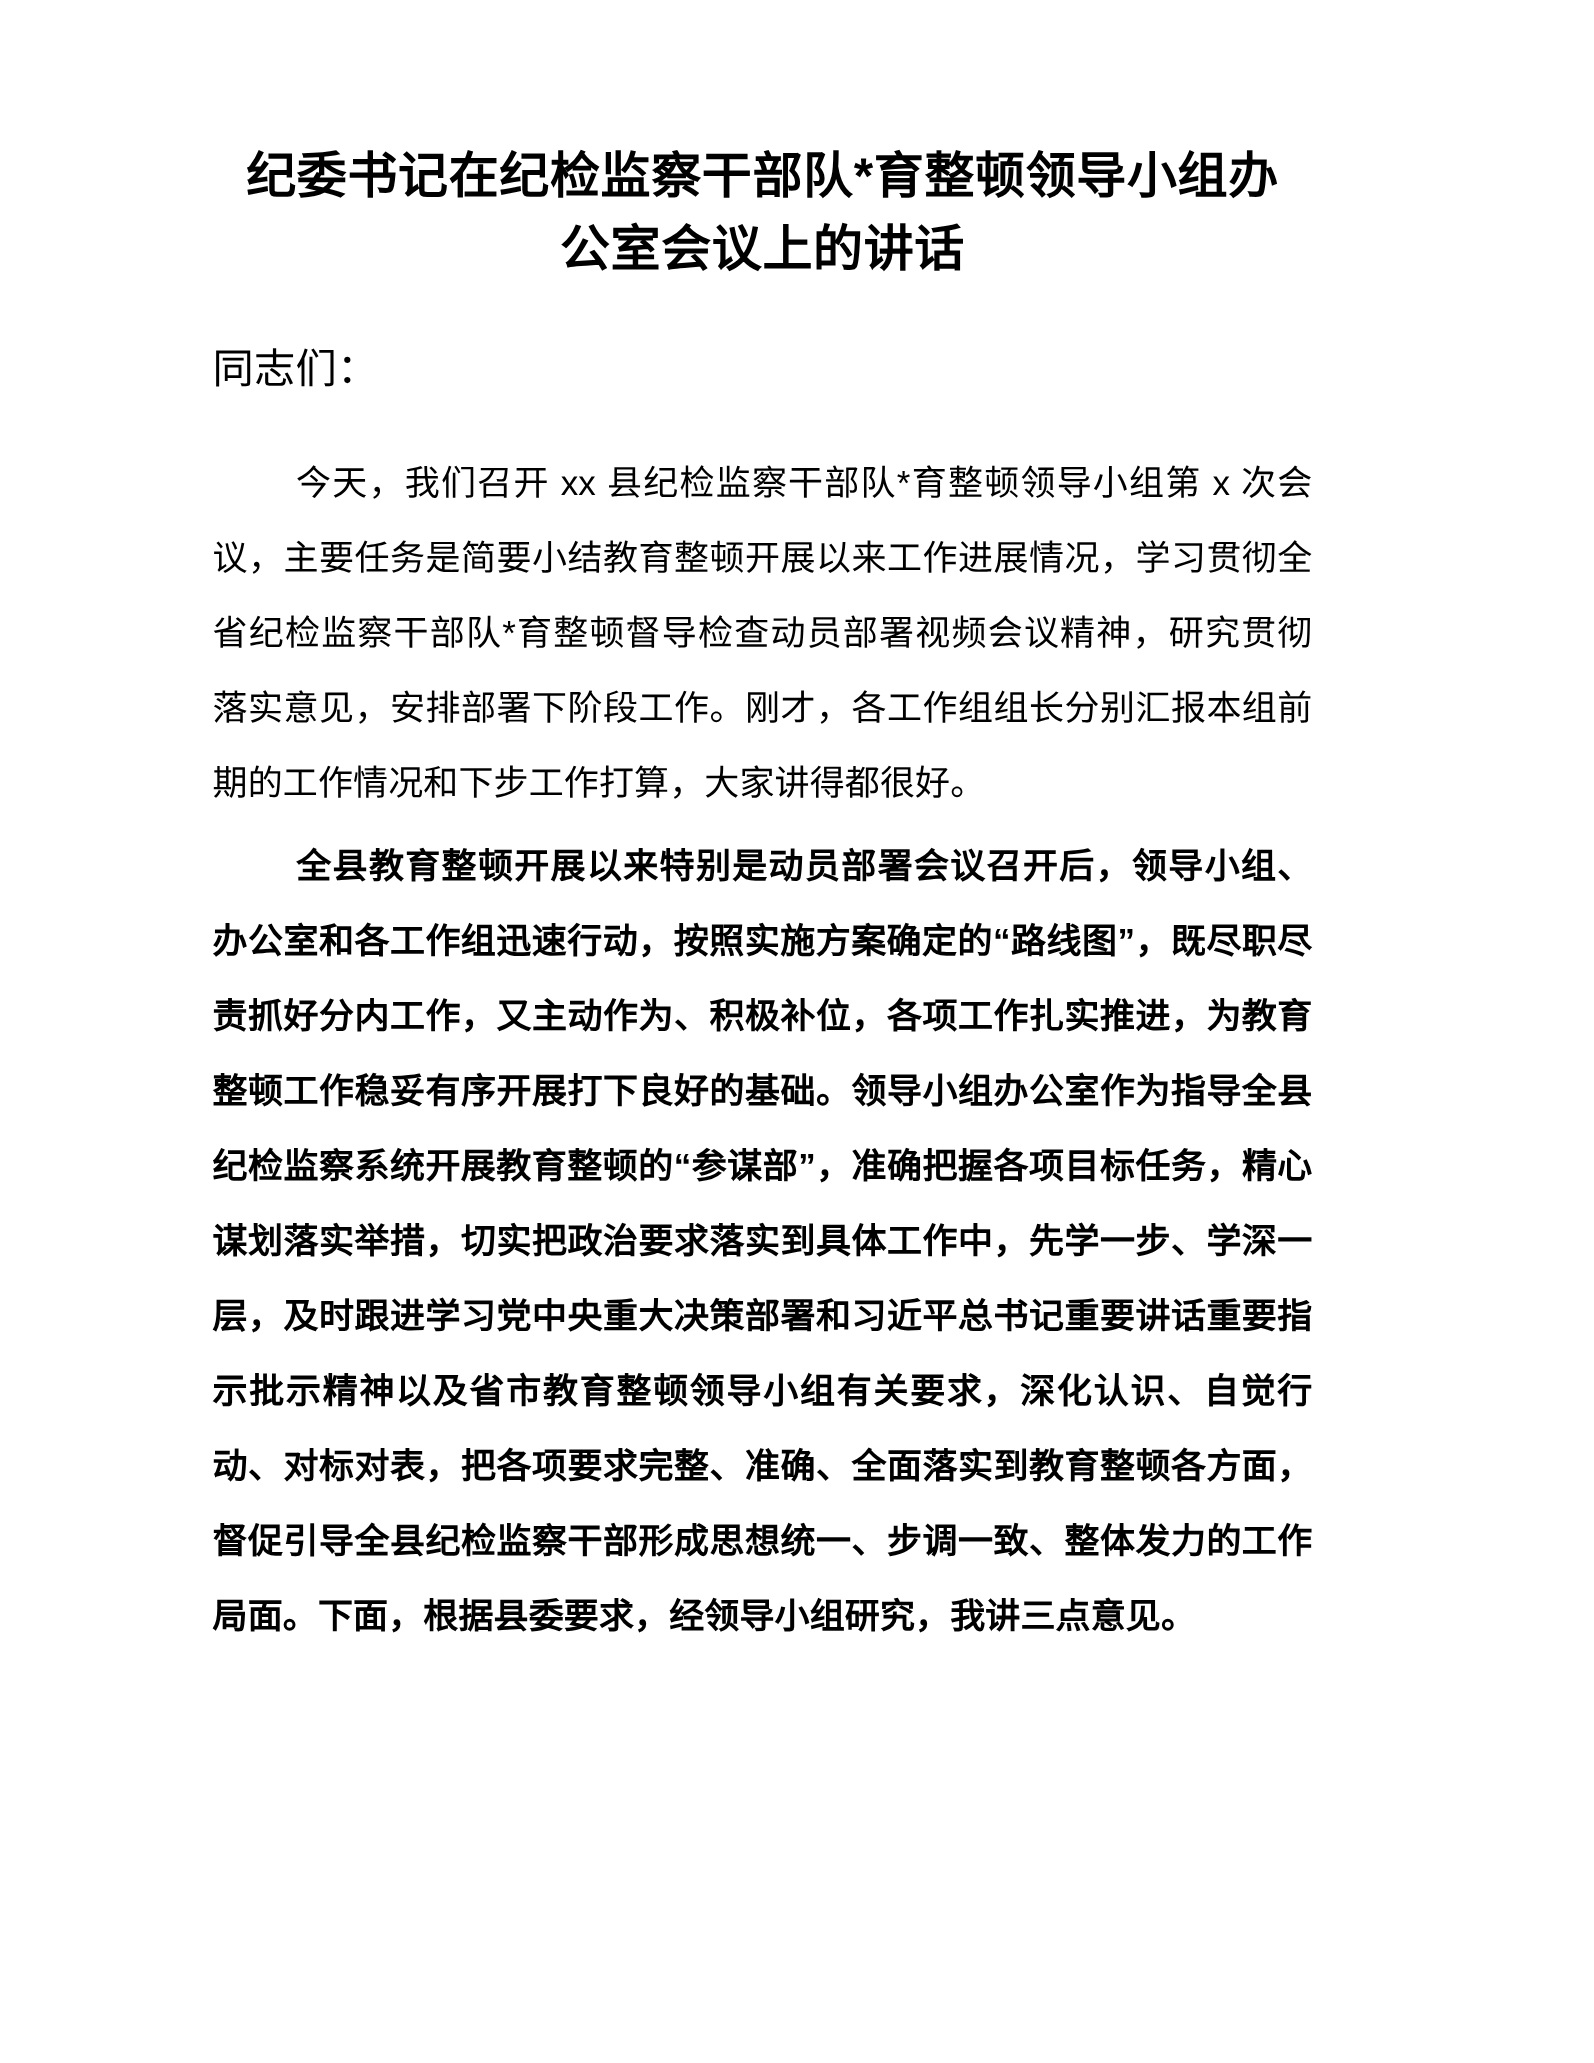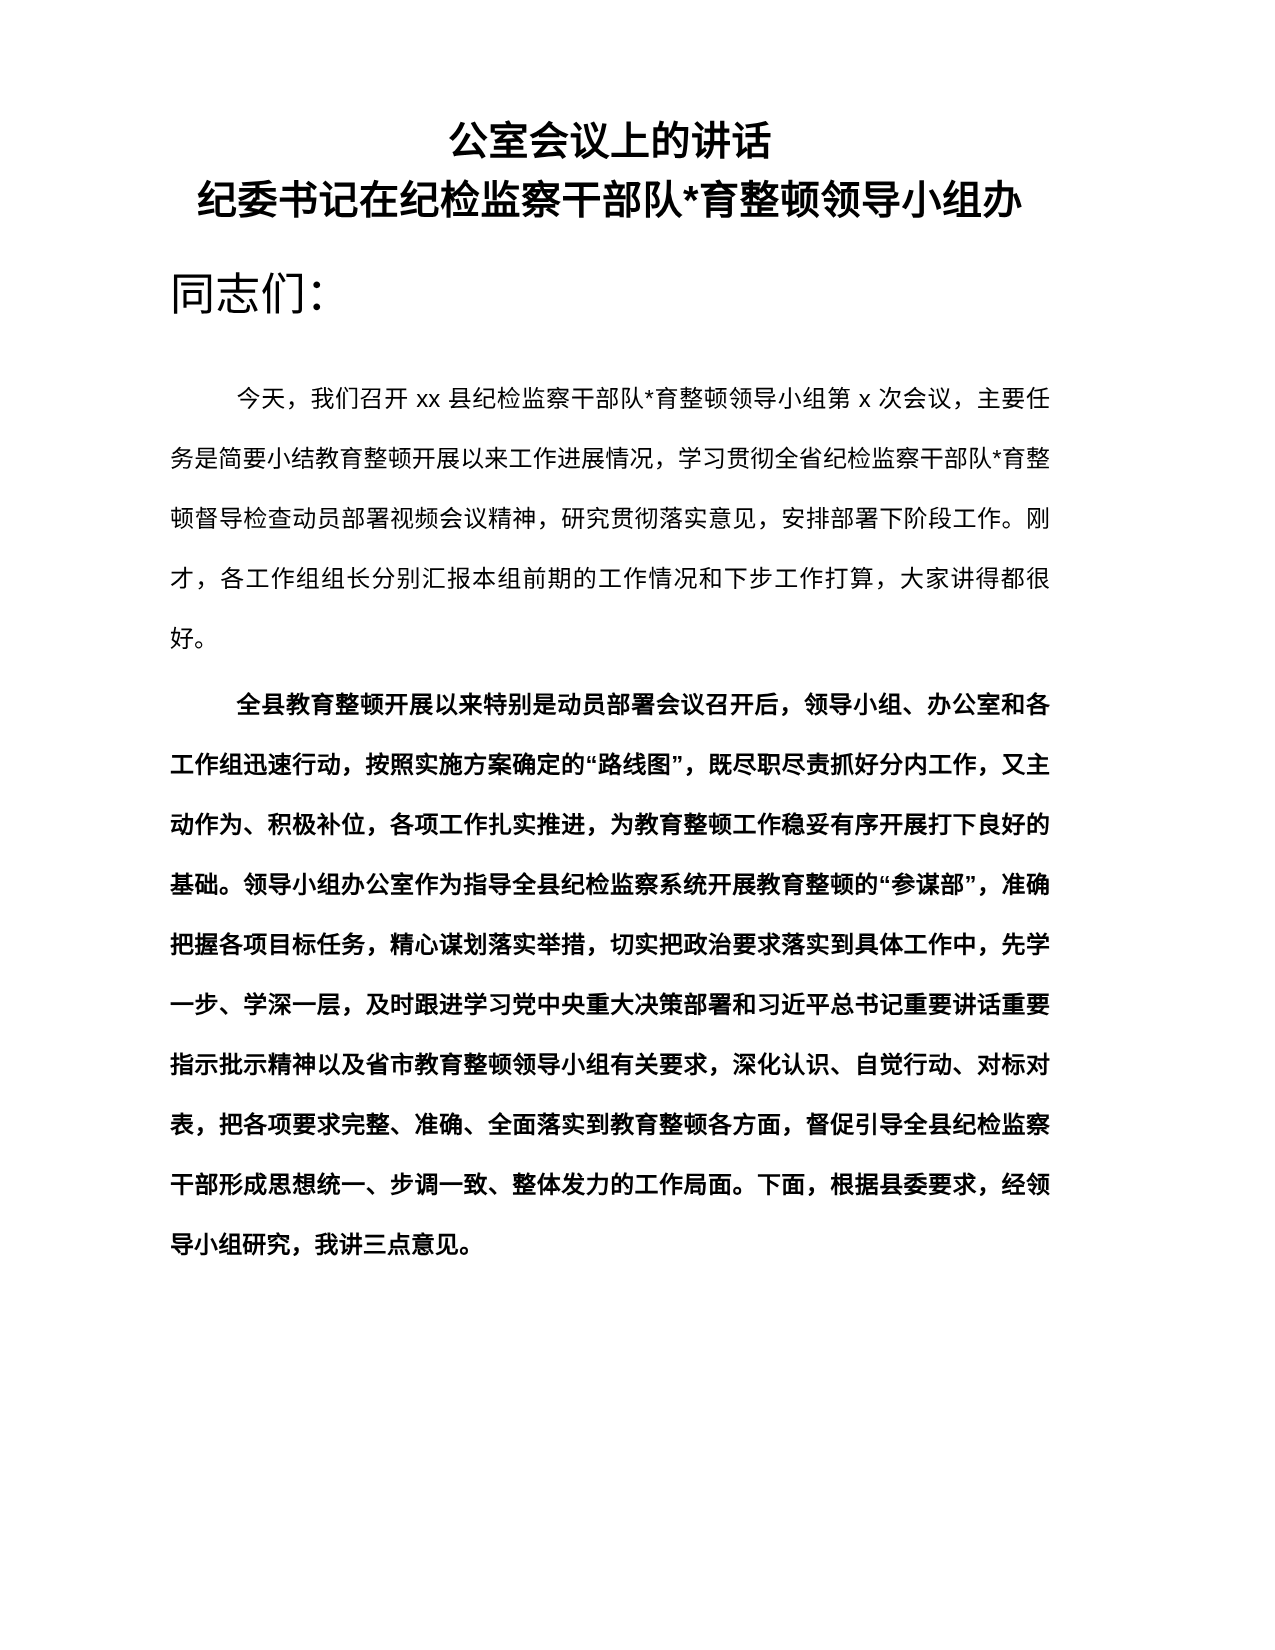--- a/index.html
+++ b/index.html
@@ -37,29 +37,29 @@
     letter-spacing: 0.5px;
     margin: 0 0 0 0;
     color: #000000;
   }
 
   .doc-title .title-line {
     display: block;
   }
 
   .salutation {
-    font-size: 45px;
+    font-size: 33px;
     line-height: 58px;
     margin-top: 36px;
     text-align: left;
     letter-spacing: 0.2px;
   }
 
   .para {
-    font-size: 24px;
+    font-size: 28px;
     line-height: 60px;
     text-align: justify;
     text-justify: inter-ideograph;
     text-align-last: left;
     margin: 0;
     letter-spacing: 0.1px;
     word-break: break-all;
   }
 
   .para + .para {
@@ -76,22 +76,22 @@
     margin-top: 12px;
   }
 </style>
 </head>
 <body>
 
 <div class="page">
   <div class="content">
 
     <h1 class="doc-title">
+      <span class="title-line">纪委书记在纪检监察干部队*育整顿领导小组办</span>
       <span class="title-line">公室会议上的讲话</span>
-      <span class="title-line">纪委书记在纪检监察干部队*育整顿领导小组办</span>
     </h1>
 
     <p class="salutation">同志们：</p>
 
     <p class="para p-first"><span class="indent"></span><span>今天，我们召开 xx 县纪检监察干部队*育整顿领导小组第 x 次会议，主要任务是简要小结教育整顿开展以来工作进展情况，学习贯彻全省纪检监察干部队*育整顿督导检查动员部署视频会议精神，研究贯彻落实意见，安排部署下阶段工作。刚才，各工作组组长分别汇报本组前期的工作情况和下步工作打算，大家讲得都很好。</span></p>
 
     <p class="para"><span class="indent"></span><span>全县教育整顿开展以来特别是动员部署会议召开后，领导小组、办公室和各工作组迅速行动，按照实施方案确定的“路线图”，既尽职尽责抓好分内工作，又主动作为、积极补位，各项工作扎实推进，为教育整顿工作稳妥有序开展打下良好的基础。领导小组办公室作为指导全县纪检监察系统开展教育整顿的“参谋部”，准确把握各项目标任务，精心谋划落实举措，切实把政治要求落实到具体工作中，先学一步、学深一层，及时跟进学习党中央重大决策部署和习近平总书记重要讲话重要指示批示精神以及省市教育整顿领导小组有关要求，深化认识、自觉行动、对标对表，把各项要求完整、准确、全面落实到教育整顿各方面，督促引导全县纪检监察干部形成思想统一、步调一致、整体发力的工作局面。下面，根据县委要求，经领导小组研究，我讲三点意见。</span></p>
 
   </div>
 </div>

